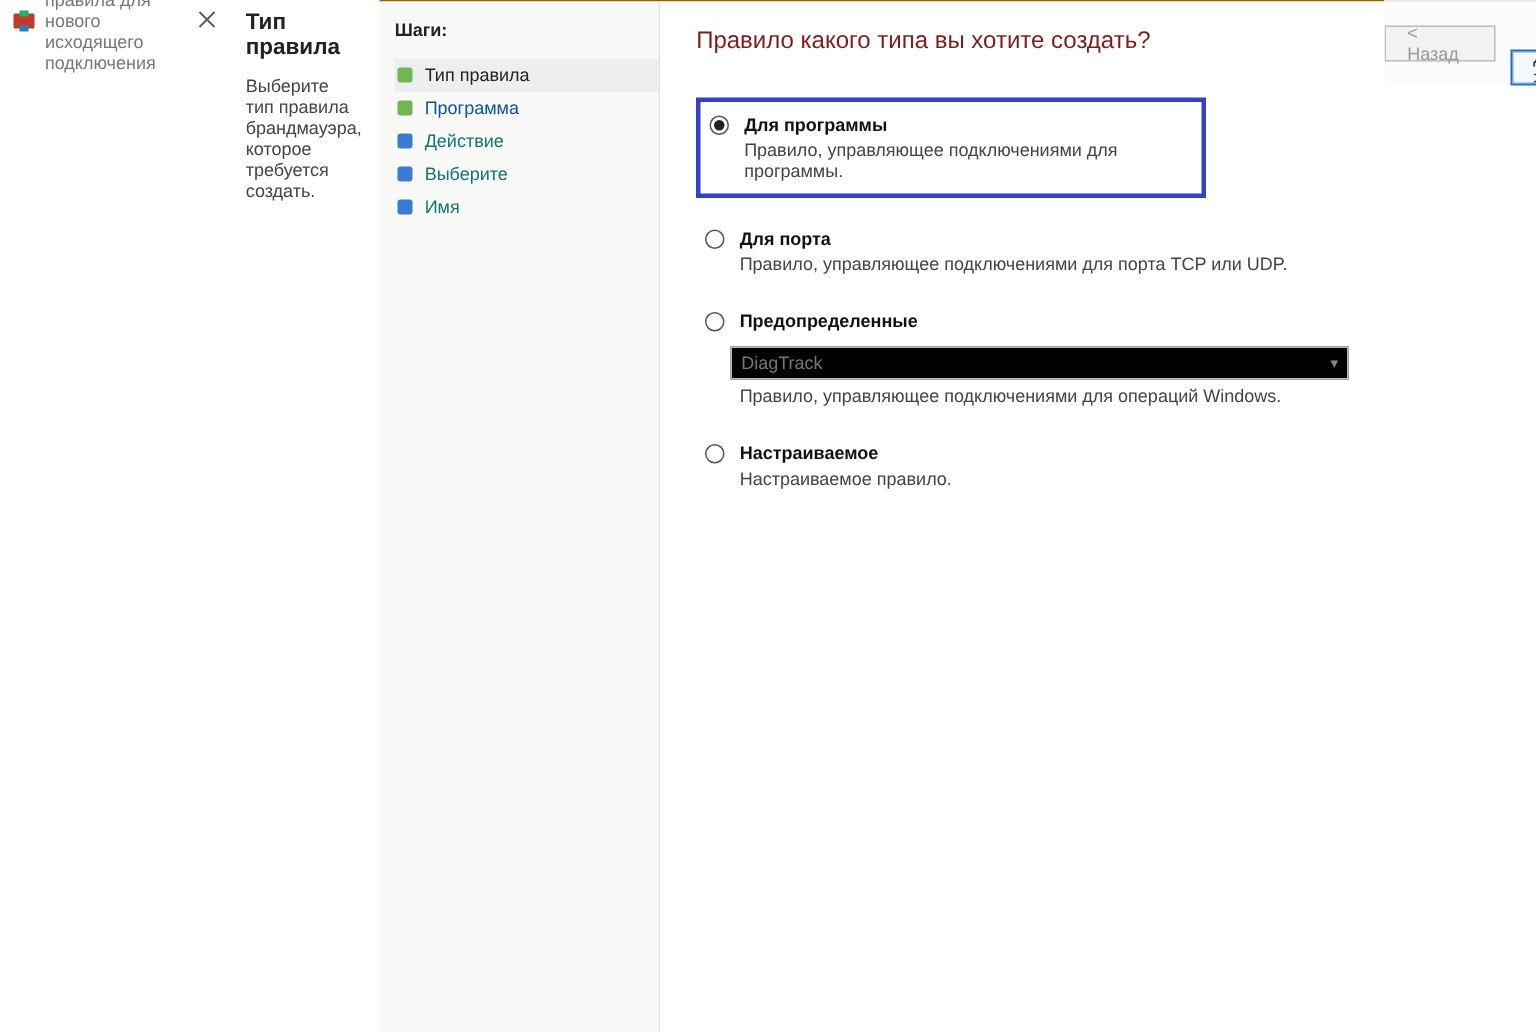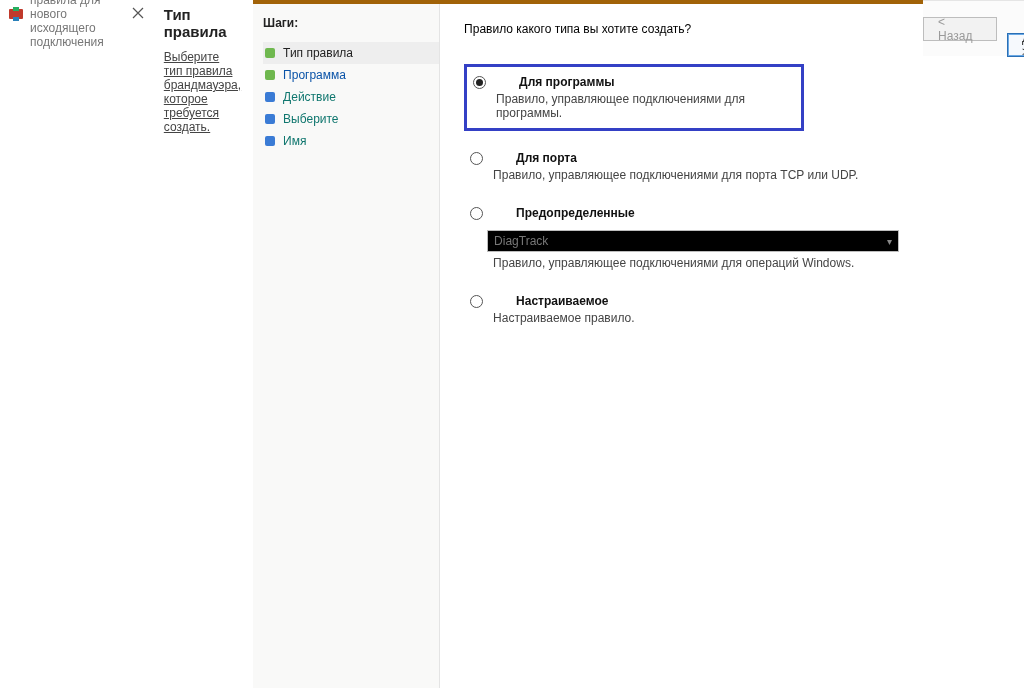--- a/index.html
+++ b/index.html
@@ -4,39 +4,39 @@
 <style>
   * { box-sizing: border-box; margin: 0; padding: 0; }
   html, body { width: 1024px; height: 688px; font-family: "Segoe UI", Tahoma, sans-serif; font-size: 12px; background: #ffffff; color: #222; }
   .window { width: 1024px; height: 688px; display: flex; flex-direction: row; background: #fff; }
   .titlebar { height: 28px; display: flex; align-items: center; padding: 0 8px; color: #777; font-size: 12px; }
   .titlebar .title-icon { width: 16px; height: 16px; margin-right: 6px; display:inline-block; }
   .titlebar .spacer { flex: 1; }
   .titlebar .close { width: 40px; height: 28px; display:flex; align-items:center; justify-content:center; cursor:default; color:#555; }
   .header { padding: 6px 12px 8px 12px; }
   .header h1 { font-size: 15px; font-weight: 700; color: #222; margin-bottom: 10px; }
-  .header .subtitle { font-size: 12px; color: #444; text-decoration: underline; }
-  .body { flex: 1; display: flex; background: #f9f9f8; border-top: 4px solid #a16207; }
+  .header .subtitle { font-size: 12px; color: #444; }
+  .body { flex: 1; display: flex; background: #f9f9f8; border-top: 1px solid #a16207; }
   .sidebar { width: 186px; background: #f9f9f8; padding: 12px 0 0 10px; }
   .sidebar .steps-title { font-size: 12px; font-weight: 700; color: #222; margin-bottom: 12px; }
   .step { display:flex; align-items:center; padding: 4px 6px 4px 2px; font-size: 12px; color: #0f766e; cursor: default; }
   .step.current { background: #eeeeee; color: #222; }
   .step.link { color: #0a53a8; }
   .step .bullet { width: 10px; height: 10px; margin-right: 8px; border-radius: 2px; }
   .step .bullet.green { background: #6fb84f; }
   .step .bullet.blue { background: #3a7bd5; }
   .content { flex: 1; background: #ffffff; border-left: 1px solid #e4e4e4; padding: 18px 24px 0 24px; position: relative; }
-  .question { font-size: 12px; color: #000000; margin-bottom: 28px; }
+  .question { font-size: 16px; color: #7f1d1d; margin-bottom: 28px; }
   .option-group { display:flex; flex-direction: column; gap: 16px; }
   .option { display:flex; gap: 10px; align-items:flex-start; padding: 4px 6px; }
   .option.highlight { border: 3px solid #3440c5; padding: 8px 6px; width: 340px; }
   .radio { width: 13px; height: 13px; border: 1px solid #555; border-radius: 50%; margin-top: 1px; display:flex; align-items:center; justify-content:center; background:#fff; flex-shrink:0; }
   .radio.selected::after { content:""; width:7px; height:7px; border-radius:50%; background:#222; display:block; }
   .option .texts { display:flex; flex-direction:column; gap:3px; }
-  .option .label { font-size: 12px; font-weight: 700; color: #111; margin-left: 23px; }
+  .option .label { font-size: 12px; font-weight: 700; color: #111; }
   .option .desc { font-size: 12px; color: #444; }
   .predef-select { margin: 6px 0 4px 23px; width: 412px; height: 22px; background: #000000; border: 1px solid #bdbdbd; display:flex; align-items:center; padding: 0 6px; color: #777; font-size: 12px; justify-content: space-between; }
   .predef-select .chev { color:#888; font-size: 10px; }
   .footer { height: 56px; display:flex; align-items:center; justify-content:flex-end; gap: 10px; padding-right: 22px; border-top: 1px solid #e5e5e5; background:#fbfbfb; }
   .btn { min-width: 74px; height: 24px; padding: 0 14px; border: 1px solid #bdbdbd; background: #f2f2f2; font-size: 12px; color:#333; display:flex; align-items:center; justify-content:center; cursor:default; }
   .btn.disabled { color: #9a9a9a; }
   .btn.primary { border: 1px solid #2a6fb5; box-shadow: 0 0 0 1px #6aa8e4 inset; background:#f6f9fd;margin-top:32px; }
 </style>
 </head>
 <body>

